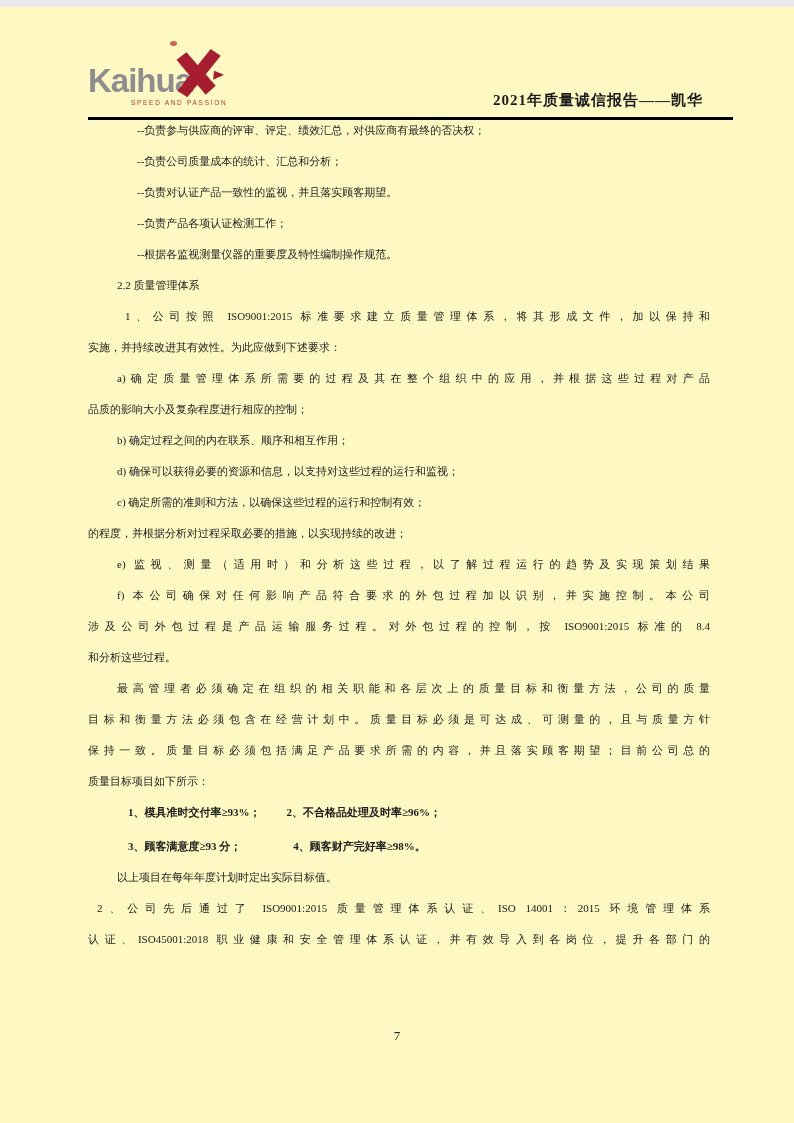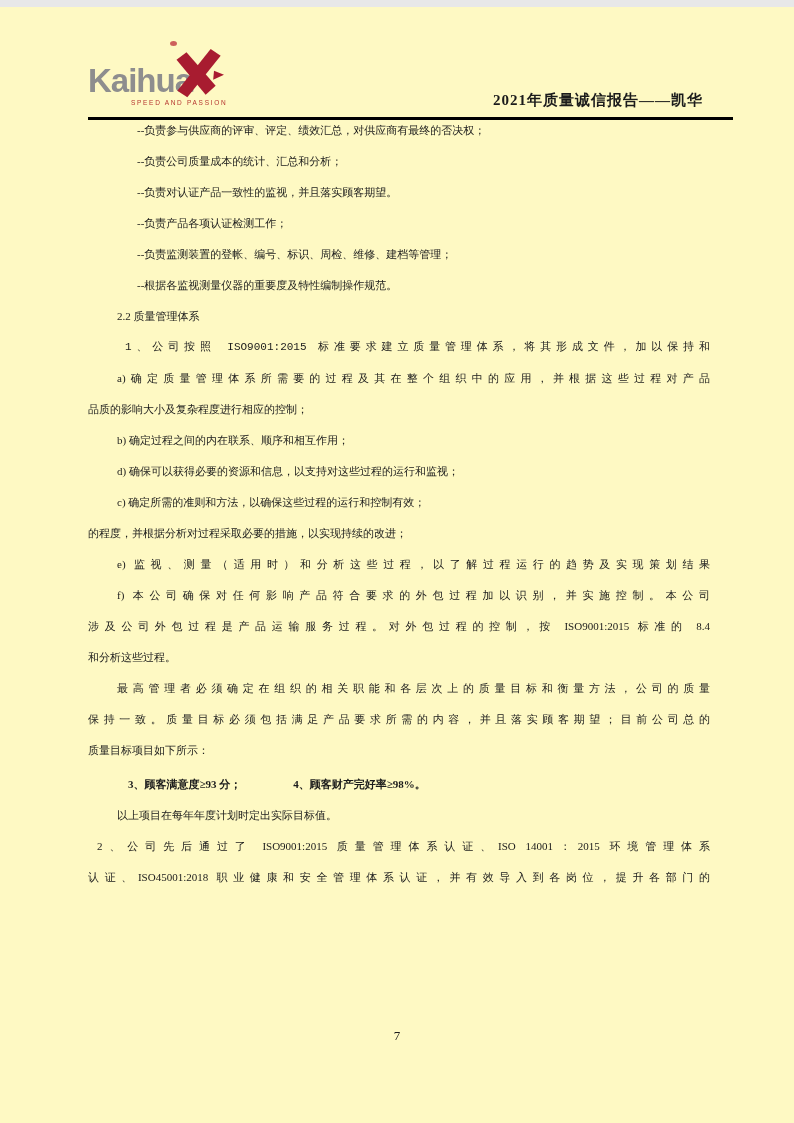--- a/index.html
+++ b/index.html
@@ -38,21 +38,21 @@
     position:absolute; left:88px; top:110px;
     width:645px; height:3px; background:#000;
   }
   
   .body-text { position:absolute; left:88px; top:108px; width:622px; }
   .line { font-size:11px; line-height:31px; white-space:pre-wrap; }
   .j { text-align:justify; text-align-last:justify; }
   .ind-none  { padding-left:0; }
   .ind-half  { padding-left:9px; }
   .ind-two   { padding-left:29px; }
-  .ind-num   { padding-left:37px;font-family:Liberation Mono, monospace; }
+  .ind-num   { padding-left:37px; }
   .ind-dash  { padding-left:49px; }
   .goal-row  { padding-left:40px; font-weight:bold; }
   .goal-row .goal-item { font-weight:bold; }
   .mt { margin-top:3px; }
   
   .page-number {
     position:absolute; left:0; right:0; top:1021px;
     text-align:center; font-size:13px;
   }
 </style>
@@ -73,37 +73,39 @@
   </div>
 
   <div class="header-title">2021年质量诚信报告——凯华</div>
   <div class="header-rule"></div>
 
   <div class="body-text">
       <div class="line ind-dash">--负责参与供应商的评审、评定、绩效汇总，对供应商有最终的否决权；</div>
       <div class="line ind-dash">--负责公司质量成本的统计、汇总和分析；</div>
       <div class="line ind-dash">--负责对认证产品一致性的监视，并且落实顾客期望。</div>
       <div class="line ind-dash">--负责产品各项认证检测工作；</div>
-      <div class="line ind-dash">--负责监测装置的登帐、编号、标识、周检、维修、建档等管理；</div>
       <div class="line ind-dash">--根据各监视测量仪器的重要度及特性编制操作规范。</div>
       <div class="line ind-two">2.2 质量管理体系</div>
       <div class="line ind-num j">1、公司按照 ISO9001:2015 标准要求建立质量管理体系，将其形成文件，加以保持和</div>
+      <div class="line ind-none">实施，并持续改进其有效性。为此应做到下述要求：</div>
       <div class="line ind-two j">a)确定质量管理体系所需要的过程及其在整个组织中的应用，并根据这些过程对产品</div>
       <div class="line ind-none">品质的影响大小及复杂程度进行相应的控制；</div>
       <div class="line ind-two">b) 确定过程之间的内在联系、顺序和相互作用；</div>
       <div class="line ind-two">d) 确保可以获得必要的资源和信息，以支持对这些过程的运行和监视；</div>
       <div class="line ind-two">c) 确定所需的准则和方法，以确保这些过程的运行和控制有效；</div>
       <div class="line ind-none">的程度，并根据分析对过程采取必要的措施，以实现持续的改进；</div>
       <div class="line ind-two j">e) 监视、测量（适用时）和分析这些过程，以了解过程运行的趋势及实现策划结果</div>
       <div class="line ind-two j">f) 本公司确保对任何影响产品符合要求的外包过程加以识别，并实施控制。本公司</div>
       <div class="line ind-none j">涉及公司外包过程是产品运输服务过程。对外包过程的控制，按 ISO9001:2015 标准的 8.4</div>
       <div class="line ind-none">和分析这些过程。</div>
       <div class="line ind-two j">最高管理者必须确定在组织的相关职能和各层次上的质量目标和衡量方法，公司的质量</div>
+      <div class="line ind-none j">目标和衡量方法必须包含在经营计划中。质量目标必须是可达成、可测量的，且与质量方针</div>
       <div class="line ind-none j">保持一致。质量目标必须包括满足产品要求所需的内容，并且落实顾客期望；目前公司总的</div>
       <div class="line ind-none">质量目标项目如下所示：</div>
+      <div class="line goal-row"><span class="goal-item">1、模具准时交付率≥93%；</span><span class="goal-item" style="margin-left: 26px;">2、不合格品处理及时率≥96%；</span></div>
       <div class="line goal-row mt"><span class="goal-item">3、顾客满意度≥93 分；</span><span class="goal-item" style="margin-left: 52px; text-align: center;">4、顾客财产完好率≥98%。</span></div>
       <div class="line ind-two">以上项目在每年年度计划时定出实际目标值。</div>
       <div class="line ind-half j">2、公司先后通过了 ISO9001:2015 质量管理体系认证、ISO 14001：2015 环境管理体系</div>
       <div class="line ind-none j">认证、ISO45001:2018 职业健康和安全管理体系认证，并有效导入到各岗位，提升各部门的</div>
     </div>
 
   <div class="page-number">7</div>
 
 </div>
 

